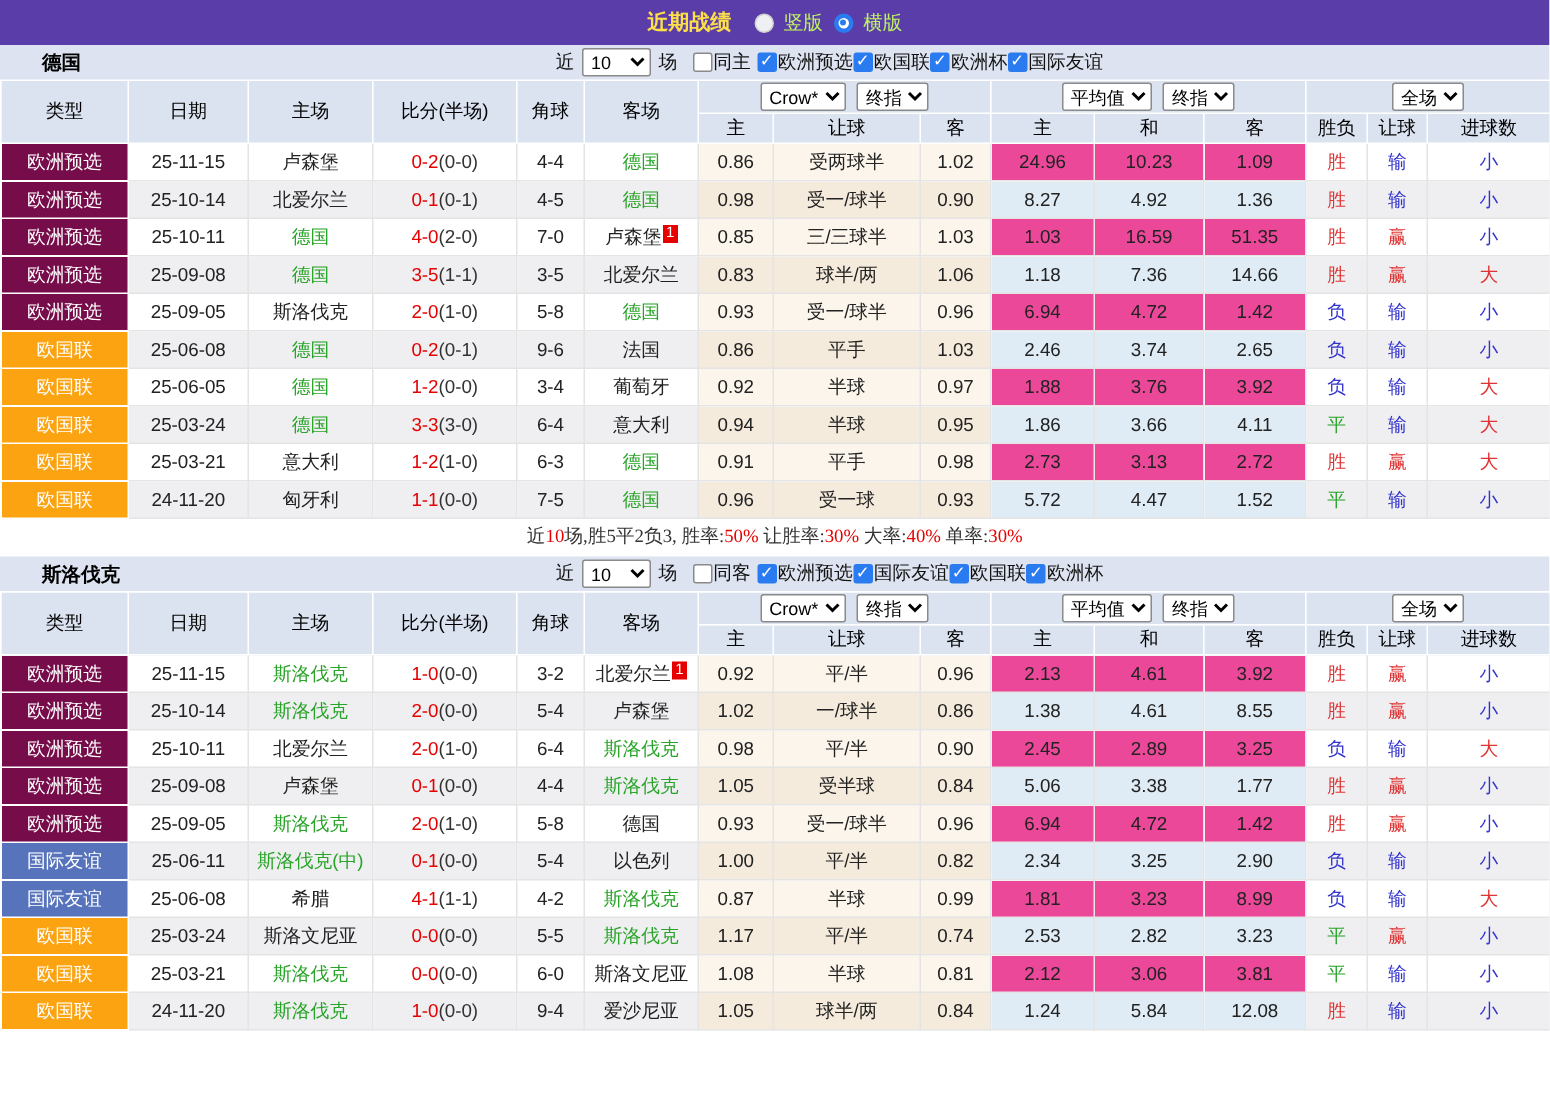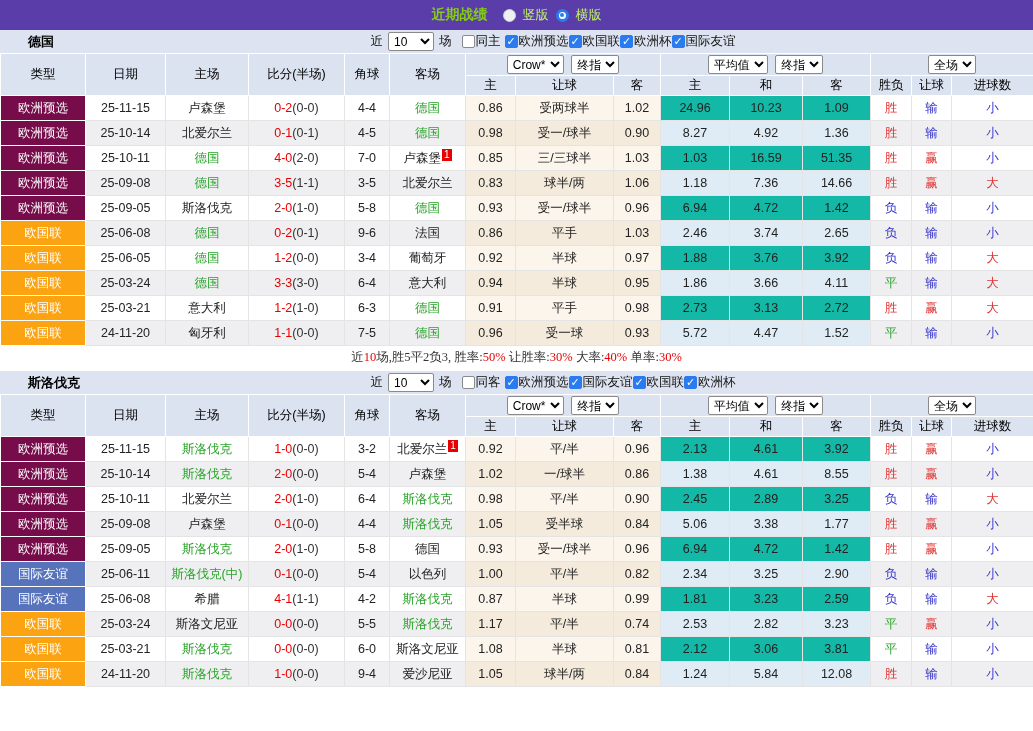--- a/index.html
+++ b/index.html
@@ -7,21 +7,21 @@
   body {
     width:1033px; height:731px; overflow:hidden; background:#fff;
     font-family:"Liberation Sans","DejaVu Sans",sans-serif;
     -webkit-font-smoothing:antialiased;
   }
   
   .topbar {
     height:30px; background:#5a3da8;
     display:flex; align-items:center; justify-content:center; gap:7px;
   }
-  .topbar .title { color:#84cc16; font-weight:bold; font-size:14px; margin-right:8px; }
+  .topbar .title { color:#fde047; font-weight:bold; font-size:14px; margin-right:8px; }
   .radio-label { color:#bef264; font-size:13px; }
   .radio {
     width:13px; height:13px; border-radius:50%; display:inline-block;
     background:#eef0f4; border:1px solid #cfcfcf;
   }
   .radio.checked {
     background:#fff; border:3px solid #2b7bf0; position:relative;
   }
   .radio.checked::after {
     content:""; position:absolute; left:50%; top:50%; width:4px; height:4px;
@@ -61,21 +61,21 @@
     height:25px; padding:0; color:#222; overflow:hidden; white-space:nowrap;
   }
   .c-type { color:#fff; border-color:#fff; }
   .lg-yz { background:#760c4a; }
   .lg-gl { background:#fca312; }
   .lg-yy { background:#5673bb; }
   .c-plain { background:#fff; }
   tr:nth-child(even) .c-plain { background:#efeff1; }
   .c-cream { background:#fcf5ec;margin-left:24px; }
   tr:nth-child(even) .c-cream { background:#f5ebdd; }
-  .c-blue { background:#14b8a6; }
+  .c-blue { background:#ec4899; }
   tr:nth-child(even) .c-blue { background:#dfecf5; }
   .team { color:#222; }
   .team.self { color:#28a428; }
   .ft { color:#e60000; }
   .ht { color:#333; }
   .card-badge {
     display:inline-block; background:#e60000; color:#fff; font-size:10px;
     line-height:12px; padding:0 2px; margin-left:1px; position:relative; top:-4px;
   }
   .card-badge:empty { display:none; }
@@ -525,21 +525,21 @@
           <td class="c-plain">25-06-08</td>
           <td class="c-plain"><span class="team">希腊</span></td>
           <td class="c-plain"><span class="ft">4-1</span><span class="ht">(1-1)</span></td>
           <td class="c-plain">4-2</td>
           <td class="c-plain"><span class="team self">斯洛伐克</span></td>
           <td class="c-cream">0.87</td>
           <td class="c-cream">半球</td>
           <td class="c-cream">0.99</td>
           <td class="c-blue">1.81</td>
           <td class="c-blue">3.23</td>
-          <td class="c-blue">2.59</td>
+          <td class="c-blue">8.99</td>
           <td class="c-plain res-blue">负</td>
           <td class="c-plain res-blue">输</td>
           <td class="c-plain res-red">大</td>
         </tr>
         <tr>
           <td class="c-type lg-gl">欧国联</td>
           <td class="c-plain">25-03-24</td>
           <td class="c-plain"><span class="team">斯洛文尼亚</span></td>
           <td class="c-plain"><span class="ft">0-0</span><span class="ht">(0-0)</span></td>
           <td class="c-plain">5-5</td>

